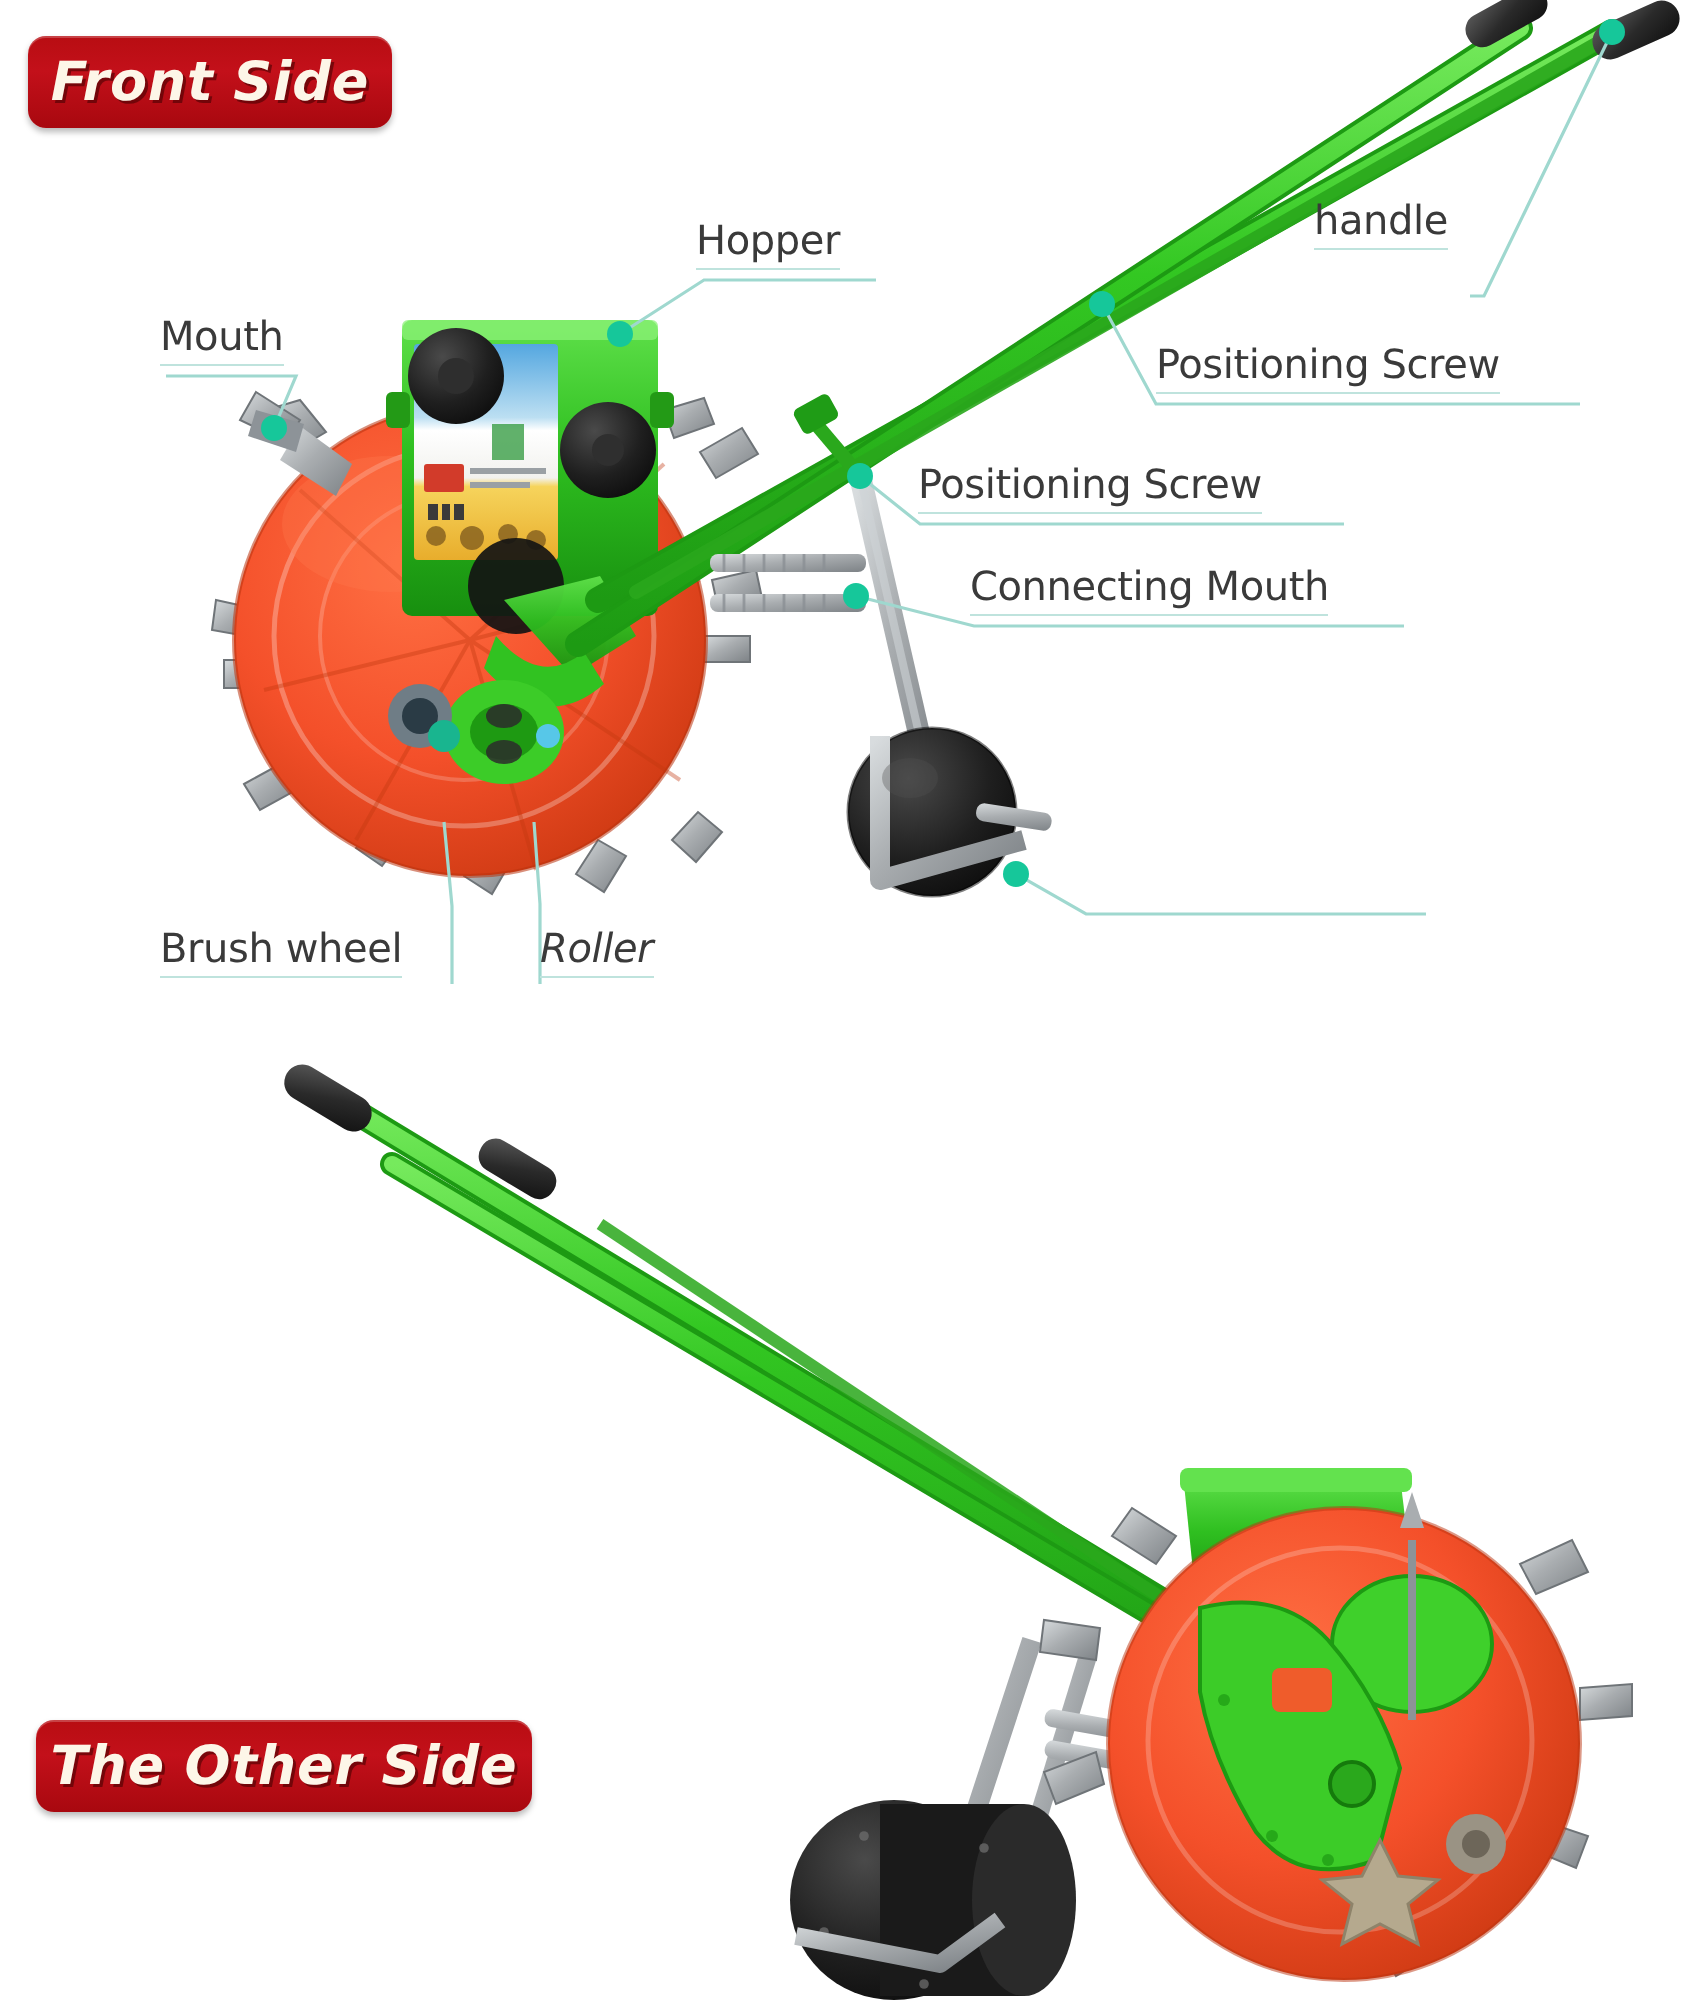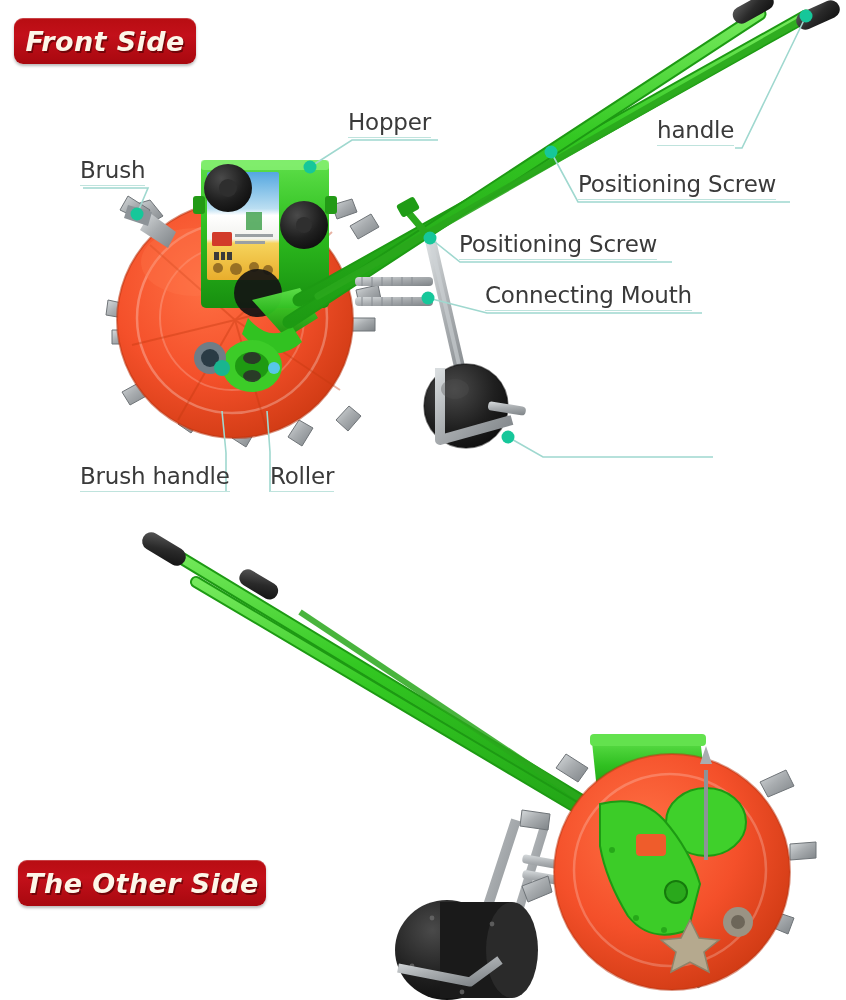--- a/index.html
+++ b/index.html
@@ -30,21 +30,21 @@
     white-space:nowrap;
     font-family:"DejaVu Sans","Liberation Sans",sans-serif;
   }
   #badge-front{left:14px;top:18px;width:182px;height:46px;font-size:27px;}
   #badge-other{left:18px;top:860px;width:248px;height:46px;font-size:27px;}
 
   
   .callout{
     position:absolute;
     color:#3a3a3a;
-    font-size:23px;
+    font-size:20px;
     line-height:1.05;
     white-space:nowrap;
     padding-bottom:3px;
     border-bottom:1.6px solid #bfe3dd;
     font-family:"DejaVu Sans","Liberation Sans",sans-serif;
     letter-spacing:-.2px;
   }
 
   
   #leaders{position:absolute;left:0;top:0;width:846px;height:1000px;pointer-events:none;}
@@ -320,30 +320,30 @@
       <circle cx="430" cy="238" r="6.5"></circle>
       <circle cx="428" cy="298" r="6.5"></circle>
       <circle cx="508" cy="437" r="6.5"></circle>
     </g>
   </svg>
 
   <div class="badge" id="badge-front">Front Side</div>
 
   <div class="badge" id="badge-other">The Other Side</div>
 
-  <div class="callout" style="left:80px;top:158px;">Brush</div>
+  <div class="callout" style="left:80px;top:158px;">Mouth</div>
 
   <div class="callout" style="left:348px;top:110px;">Hopper</div>
 
-  <div class="callout" style="left:657px;top:118px;">handle</div>
+  <div class="callout" style="left:657px;top:100px;">handle</div>
 
   <div class="callout" style="left:578px;top:172px;">Positioning Screw</div>
 
   <div class="callout" style="left:459px;top:232px;">Positioning Screw</div>
 
   <div class="callout" style="left:485px;top:283px;">Connecting Mouth</div>
 
 
-  <div class="callout" style="left:80px;top:464px;">Brush handle</div>
-
-  <div class="callout" style="left:270px;top:464px;">Roller</div>
+  <div class="callout" style="left:80px;top:464px;">Brush wheel</div>
+
+  <div class="callout" style="left:270px;top:464px;font-style:italic;">Roller</div>
 
 </div>
 
 </body></html>

